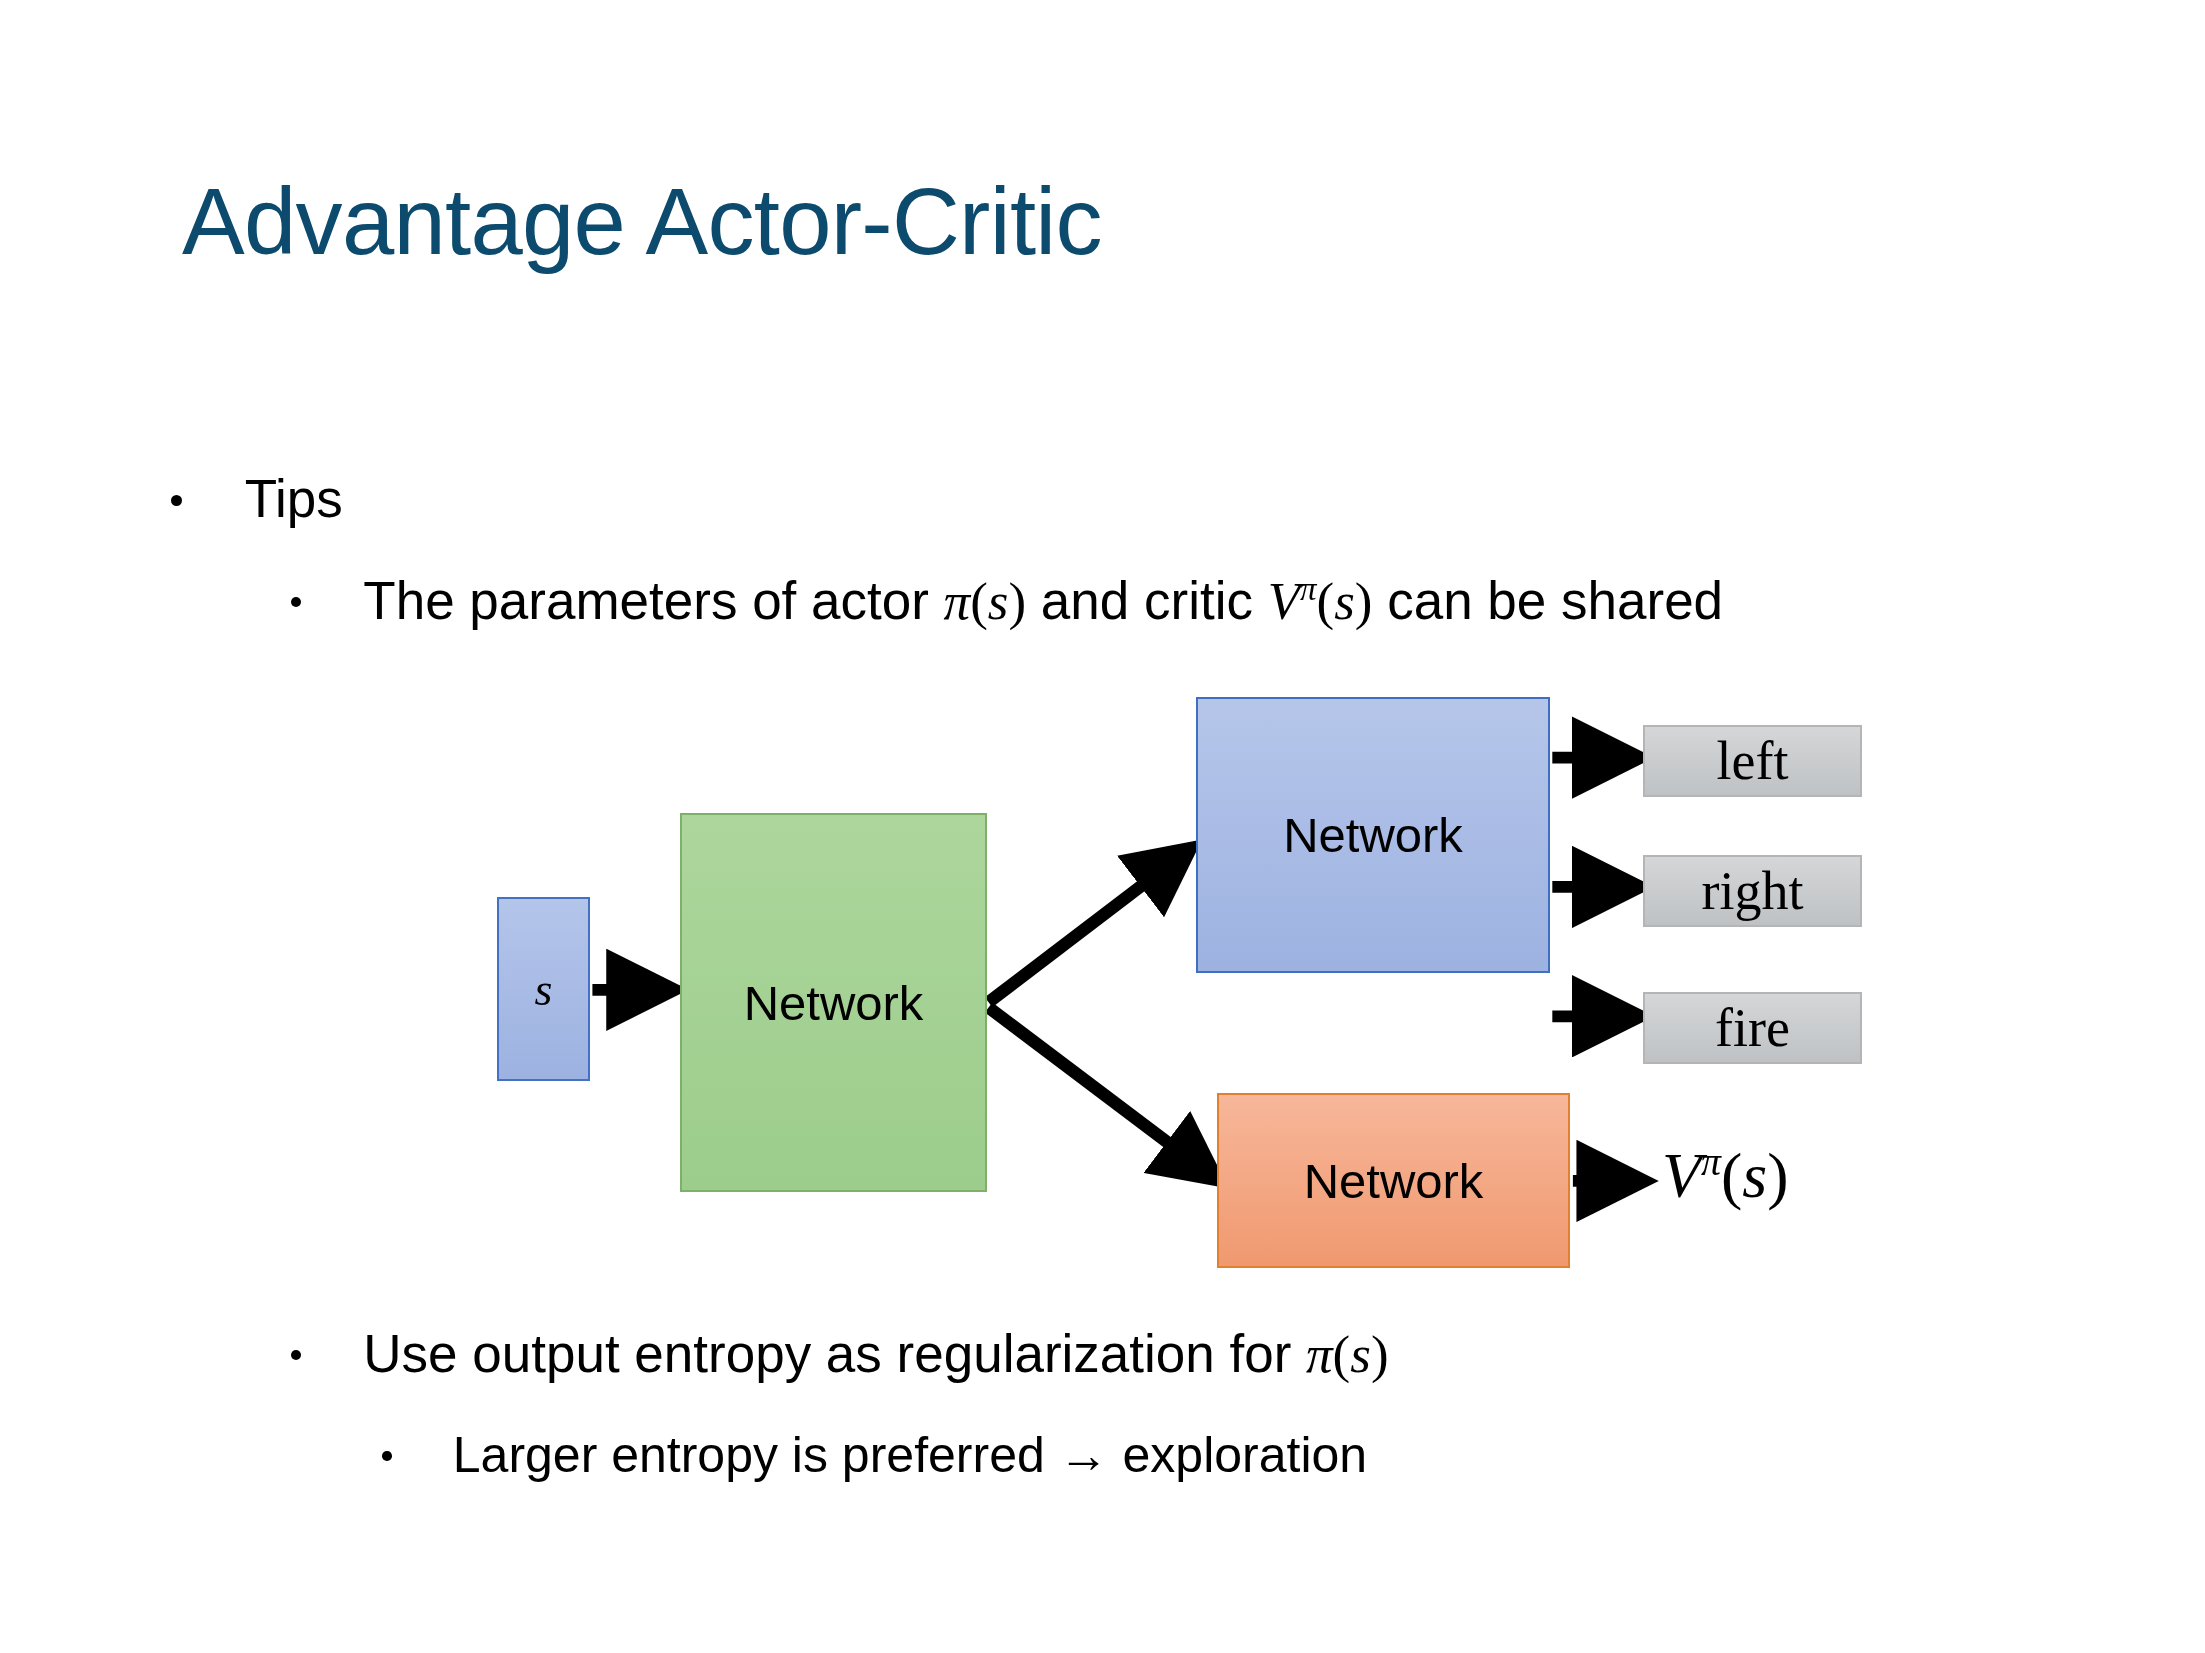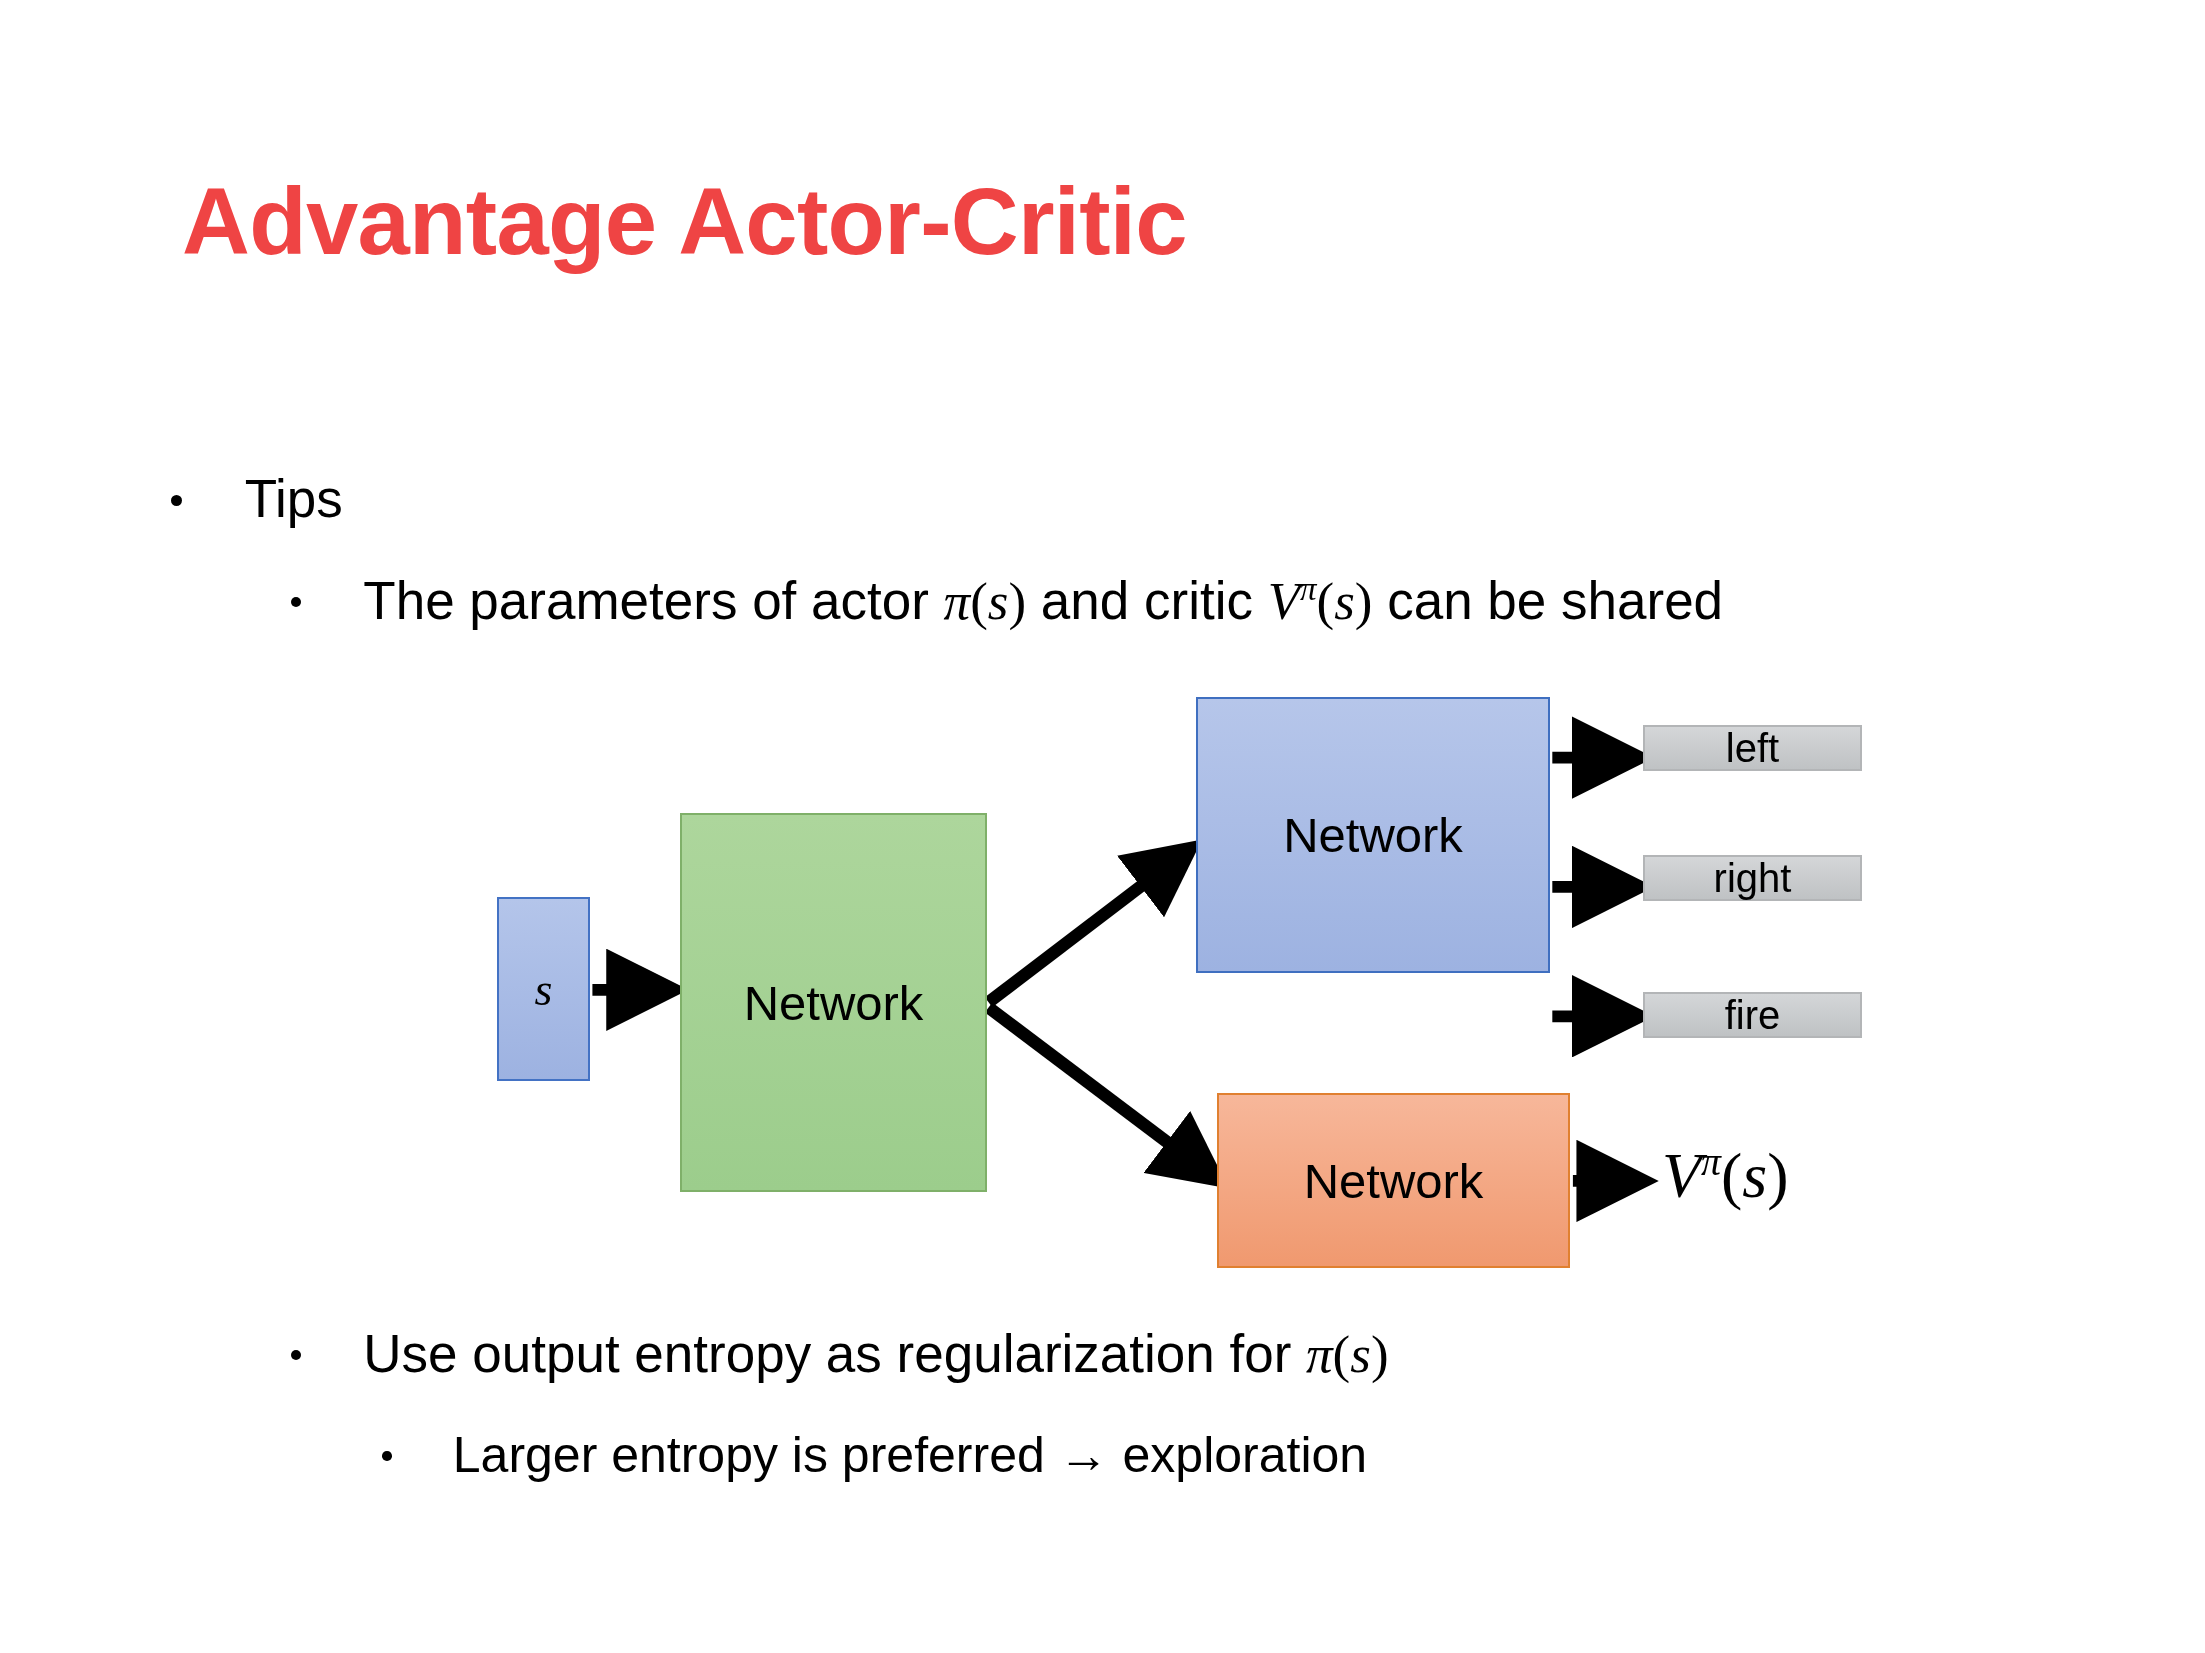--- a/index.html
+++ b/index.html
@@ -16,23 +16,23 @@
     color: #000000;
   }
 
   
   #slide-title {
     position: absolute;
     left: 182px;
     top: 173px;
     font-size: 94px;
     line-height: 1.05;
-    font-weight: 700;
+    font-weight: 400;
     letter-spacing: -0.7px;
-    color: #ef4444;
+    color: #0c4a6e;
     white-space: nowrap;
   }
 
   
   .bullet-row {
     position: absolute;
     display: flex;
     align-items: flex-start;
     white-space: nowrap;
     gap: 48px;
@@ -127,28 +127,28 @@
     left: 1217px; top: 431px;
     width: 353px; height: 175px;
     background: linear-gradient(180deg, #f7b79a 0%, #f0996f 100%);
     border: 2.2px solid #e08030;
   }
 
   .action-box {
     position: absolute;
     box-sizing: border-box;
     width: 219px;
-    height: 46px;
+    height: 72px;
     background: linear-gradient(180deg, #d4d6d8 0%, #bfc2c4 100%);
     border: 2.2px solid #b3b5b7;
     display: flex;
     align-items: center;
     justify-content: center;
-    font-family: Liberation Sans, sans-serif;
-    font-size: 40px;
+    font-family: Liberation Serif, serif;
+    font-size: 54px;
     color: #000;
   }
   #action-left  { left: 1643px; top: 63px; }
   #action-right { left: 1643px; top: 193px; text-align: right; }
   #action-fire  { left: 1643px; top: 322px; margin-top: 8px; }
 
   #critic-output {
     position: absolute;
     left: 1662px;
     top: 476px;

